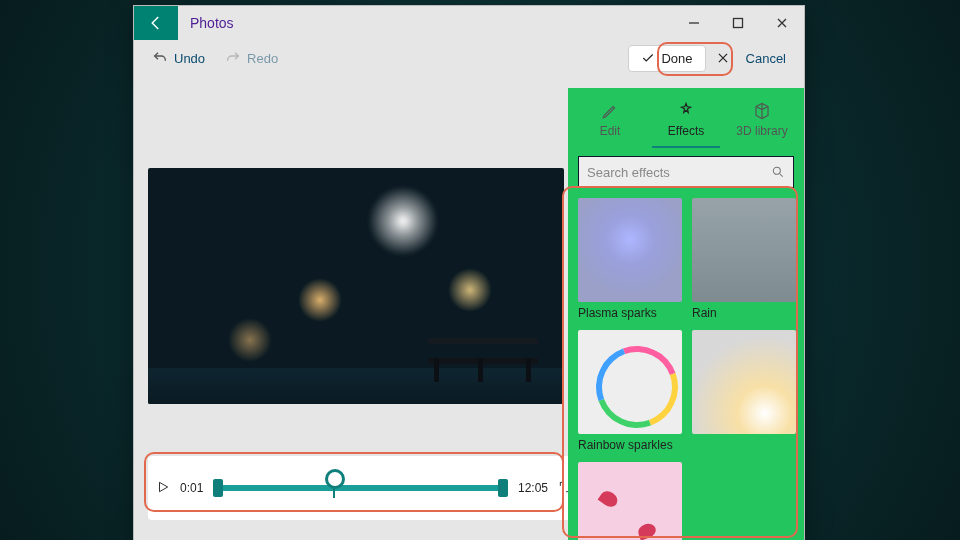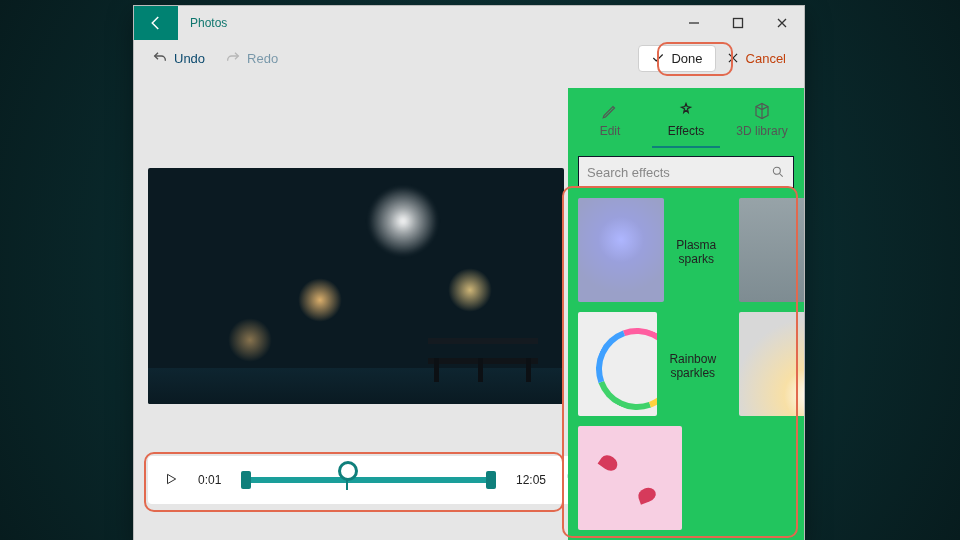--- a/index.html
+++ b/index.html
@@ -1,59 +1,59 @@
 <!DOCTYPE html>
 <html><head>
 <meta charset="utf-8">
 <style>
 html,body{margin:0;padding:0;width:960px;height:540px;font-family:"Segoe UI",Arial,sans-serif;font-size:13px;color:#333;background:radial-gradient(circle at 50% 50%,#0f4a4e 0%,#0a2b2e 55%,#071c1e 100%);overflow:hidden}
 .app{position:absolute;left:133px;top:5px;width:670px;height:535px;background:#e6e6e6;border:1px solid #bbb;box-shadow:0 8px 24px rgba(0,0,0,.35)}
 .titlebar{height:34px;display:flex;align-items:stretch}
 .back{width:44px;background:#008272;display:flex;align-items:center;justify-content:center;color:#fff}
-.title{flex:0 0 auto;padding:0 12px;display:flex;align-items:center;font-size:12px;color:#0f766e}
+.title{flex:0 0 auto;padding:0 12px;display:flex;align-items:center;font-size:14px;color:#4c1d95}
 .tb-spacer{flex:1}
 .sysbtn{width:44px;display:flex;align-items:center;justify-content:center;color:#333}
 .sysbtn svg{display:block}
 .toolbar{height:36px;display:flex;align-items:center;padding:0 8px}
 .tbtn{display:flex;align-items:center;gap:6px;padding:0 10px;color:#0c4a6e}
 .toolbar .spacer{flex:1}
 .done{display:flex;align-items:center;gap:6px;padding:5px 12px;background:#fff;border:1px solid #cfcfcf;border-radius:4px;color:#222}
-.cancel{display:flex;align-items:center;gap:6px;padding:6px 10px;color:#c2410c}
+.cancel{display:flex;align-items:center;gap:16px;padding:6px 10px;color:#0c4a6e}
 .hl{position:absolute;border:2px solid #e2694e;border-radius:10px;pointer-events:none}
 .hl.done-hl{left:523px;top:36px;width:72px;height:30px}
 .hl.controls-hl{left:10px;top:446px;width:416px;height:56px}
 .hl.grid-hl{left:428px;top:180px;width:232px;height:348px}
 .main{position:relative;height:calc(100% - 70px)}
 .preview{position:absolute;left:14px;top:92px;width:416px;height:236px;background:#0b1a22;border-radius:2px;overflow:hidden}
 .preview .glow{position:absolute;width:70px;height:70px;border-radius:50%;background:radial-gradient(circle,#fff 0%,rgba(255,255,255,.6) 25%,rgba(200,230,255,0) 70%);left:220px;top:18px;filter:blur(2px)}
 .preview .bokeh{position:absolute;width:44px;height:44px;border-radius:50%;background:radial-gradient(circle,rgba(255,200,120,.85),rgba(255,200,120,0) 70%)}
 .preview .b1{left:150px;top:110px}.preview .b2{left:300px;top:100px;background:radial-gradient(circle,rgba(255,220,140,.8),rgba(255,220,140,0) 70%)}.preview .b3{left:80px;top:150px;opacity:.6}
 .preview .bench{position:absolute;left:280px;top:160px;width:110px;height:55px}
 .preview .bench .seat{position:absolute;left:0;top:30px;width:110px;height:6px;background:#101418}
 .preview .bench .back{position:absolute;left:0;top:10px;width:110px;height:6px;background:#141a20}
 .preview .bench .leg{position:absolute;top:30px;width:5px;height:24px;background:#0c1014}
 .preview .bench .l1{left:6px}.preview .bench .l2{left:50px}.preview .bench .l3{left:98px}
 .preview .ground{position:absolute;left:0;right:0;bottom:0;height:36px;background:linear-gradient(#0e2530,#0a1a22)}
-.controls{position:absolute;left:14px;top:380px;width:416px;height:48px;display:flex;align-items:center;gap:20px;background:#fff;border-radius:4px;padding:0 16px}
+.controls{position:absolute;left:14px;top:380px;width:416px;height:64px;display:flex;align-items:center;gap:10px;background:#fff;border-radius:4px;padding:0 8px}
 .t-time{font-size:12px;color:#222}
 .slider{flex:1;position:relative;height:18px}
 .track{position:absolute;left:0;right:0;top:6px;height:6px;background:#1a9e9a;border-radius:2px}
 .handle-l,.handle-r{position:absolute;top:0;width:10px;height:18px;background:#0f7f7b;border-radius:2px}
 .handle-l{left:0}.handle-r{right:0}
 .pin{position:absolute;top:-10px;left:38%;width:14px;height:14px;border:3px solid #0f7f7b;background:#fff;border-radius:50%}
 .pin:after{content:"";position:absolute;left:5px;top:14px;width:2px;height:12px;background:#0f7f7b}
 .side{position:absolute;right:0;top:12px;width:236px;height:100%;background:#22c55e}
 .side-tabs{display:flex;justify-content:space-around;padding:8px 4px 0 4px}
 .side-tab{flex:1;display:flex;flex-direction:column;align-items:center;gap:4px;padding:6px 0;color:#555;font-size:12px}
 .side-tab.active{color:#222}
 .tab-underline{height:2px;background:#0f7f7b;width:68px;margin:2px auto 8px auto}
 .search{margin:0 10px 10px 10px;height:30px;border:1px solid #0f172a;display:flex;align-items:center;padding:0 8px;color:#888;background:#eee}
 .search span{flex:1}
 .grid{display:grid;grid-template-columns:1fr 1fr;gap:10px;padding:0 10px;overflow:hidden}
-.card{display:flex;flex-direction:row;align-items:center}
+.card{display:flex;flex-direction:column;align-items:flex-start}
 .thumb{width:104px;height:104px;background:#ccc;border-radius:2px;position:relative;overflow:hidden}
 .card .lbl{margin-top:4px;font-size:12px;color:#222;text-align:center}
 .th-plasma{background:radial-gradient(circle at 50% 40%,#aeb6ff 0%,#9aa0dc 30%,#9aa0c8 70%)}
 .th-fire{background:radial-gradient(circle at 40% 60%,#ffae2d 0%,#ff6a00 28%,#3b2a22 55%,#dcdcdc 90%)}
 .th-rain{background:linear-gradient(#97a3a8,#7e8c92)}
 .th-rainbow{background:#eee}
 .th-rainbow:before{content:"";position:absolute;left:18px;top:16px;width:70px;height:70px;border:6px solid transparent;border-top-color:#ff5ea0;border-right-color:#ffd23f;border-bottom-color:#3fd26a;border-left-color:#3fa0ff;border-radius:50%;transform:rotate(25deg)}
 .th-beam{background:radial-gradient(circle at 70% 80%,#fff 0%,#f8e0a6 25%,#d8d8d8 70%)}
 .th-petal{background:#f7cfe2}
 .th-petal:before,.th-petal:after{content:"";position:absolute;width:18px;height:14px;background:#d63a5b;border-radius:50% 50% 50% 0;transform:rotate(35deg)}

